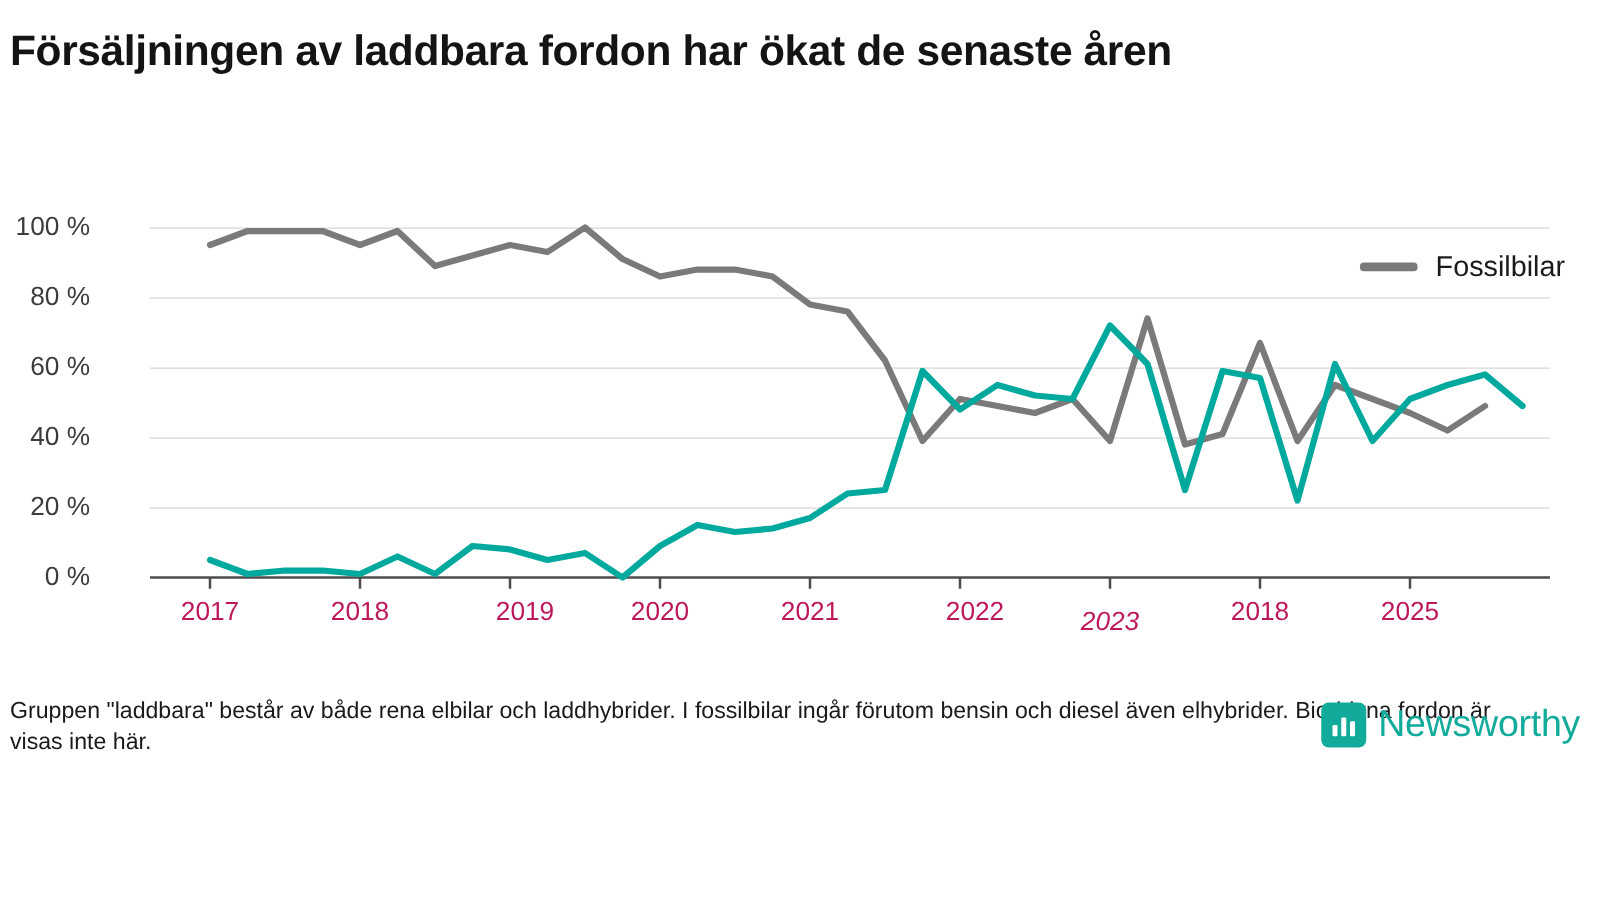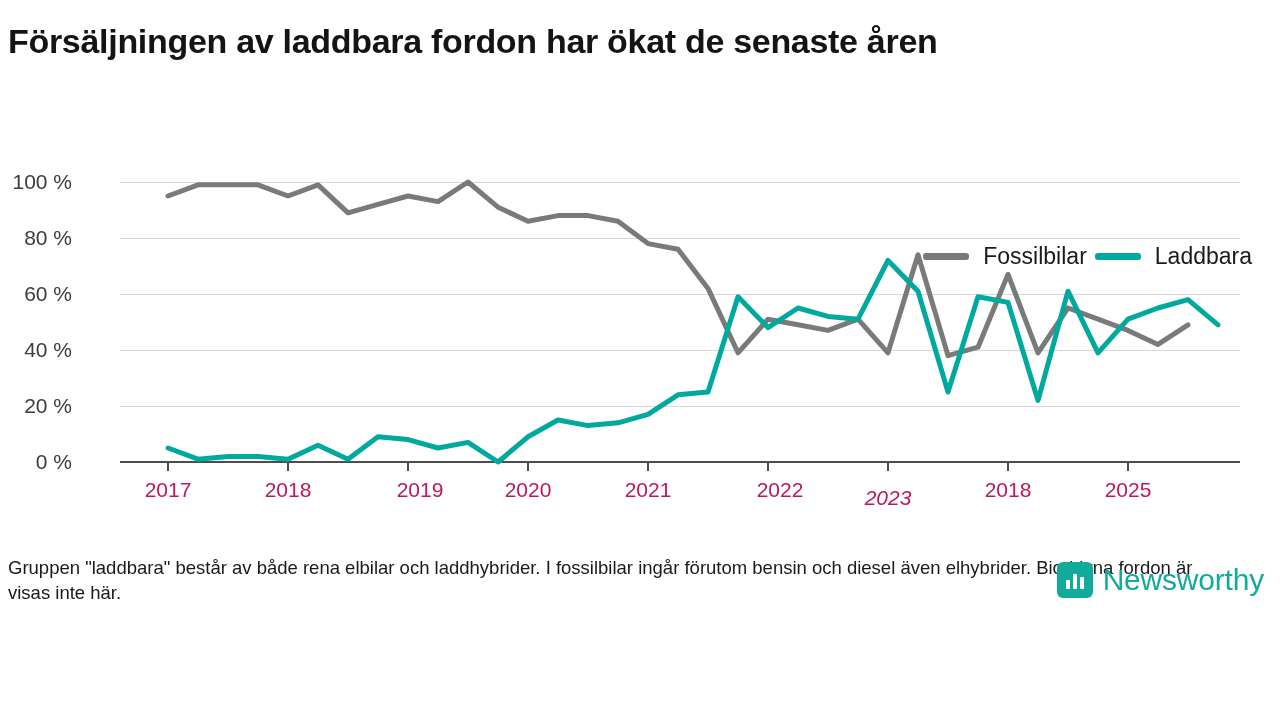--- a/index.html
+++ b/index.html
@@ -90,23 +90,22 @@
     position: absolute;
     width: 2px;
     height: 9px;
     background: #4d4d4d;
   }
   .legend {
     position: absolute;
     right: 28px;
     top: 40px;
     display: flex;
-    flex-direction: row;
+    flex-direction: column;
     gap: 8px;
-    margin-top: 43px;
   }
   .legend-row {
     display: flex;
     align-items: center;
     gap: 14px;
   }
   .legend-swatch {
     width: 46px;
     height: 7px;
     border-radius: 3px;
@@ -208,24 +207,20 @@
           <path d="M48.0 14.0 L78.0 2.8 L108.0 2.8 L138.0 2.8 L168.0 14.0 L198.0 2.8 L228.0 30.8 L258.0 22.4 L288.0 14.0 L318.0 19.6 L348.0 0.0 L378.0 25.2 L408.0 39.2 L438.0 33.6 L468.0 33.6 L498.0 39.2 L528.0 61.6 L558.0 67.2 L588.0 106.4 L618.0 170.8 L648.0 137.2 L678.0 142.8 L708.0 148.4 L738.0 137.2 L768.0 170.8 L798.0 72.8 L828.0 173.6 L858.0 165.2 L888.0 92.4 L918.0 170.8 L948.0 126.0 L978.0 137.2 L1008.0 148.4 L1038.0 162.4 L1068.0 142.8" fill="none" stroke="#7a7a7a" stroke-width="5" stroke-linejoin="round" stroke-linecap="round"></path>
           <path d="M48.0 266.0 L78.0 277.2 L108.0 274.4 L138.0 274.4 L168.0 277.2 L198.0 263.2 L228.0 277.2 L258.0 254.8 L288.0 257.6 L318.0 266.0 L348.0 260.4 L378.0 280.0 L408.0 254.8 L438.0 238.0 L468.0 243.6 L498.0 240.8 L528.0 232.4 L558.0 212.8 L588.0 210.0 L618.0 114.8 L648.0 145.6 L678.0 126.0 L708.0 134.4 L738.0 137.2 L768.0 78.4 L798.0 109.2 L828.0 210.0 L858.0 114.8 L888.0 120.4 L918.0 218.4 L948.0 109.2 L978.0 170.8 L1008.0 137.2 L1038.0 126.0 L1068.0 117.6 L1098.0 142.8" fill="none" stroke="#00a99d" stroke-width="5" stroke-linejoin="round" stroke-linecap="round"></path>
         </svg>
       </div>
 
     <div class="legend">
       <div class="legend-row">
         <div class="legend-swatch" id="sw0" style="background: rgb(122, 122, 122);"></div>
         <div class="legend-label">Fossilbilar</div>
       </div>
-      <div class="legend-row">
-        <div class="legend-swatch" id="sw1" style="background: rgb(0, 169, 157);"></div>
-        <div class="legend-label">Laddbara</div>
-      </div>
     </div>
 
   </div>
 
   <div class="footnote">Gruppen "laddbara" består av både rena elbilar och laddhybrider. I fossilbilar ingår förutom bensin och diesel även elhybrider. Biodrivna fordon är visas inte här.</div>
 
   <div class="brand">
     <div class="brand-mark">
       <span></span>
         <span></span>

